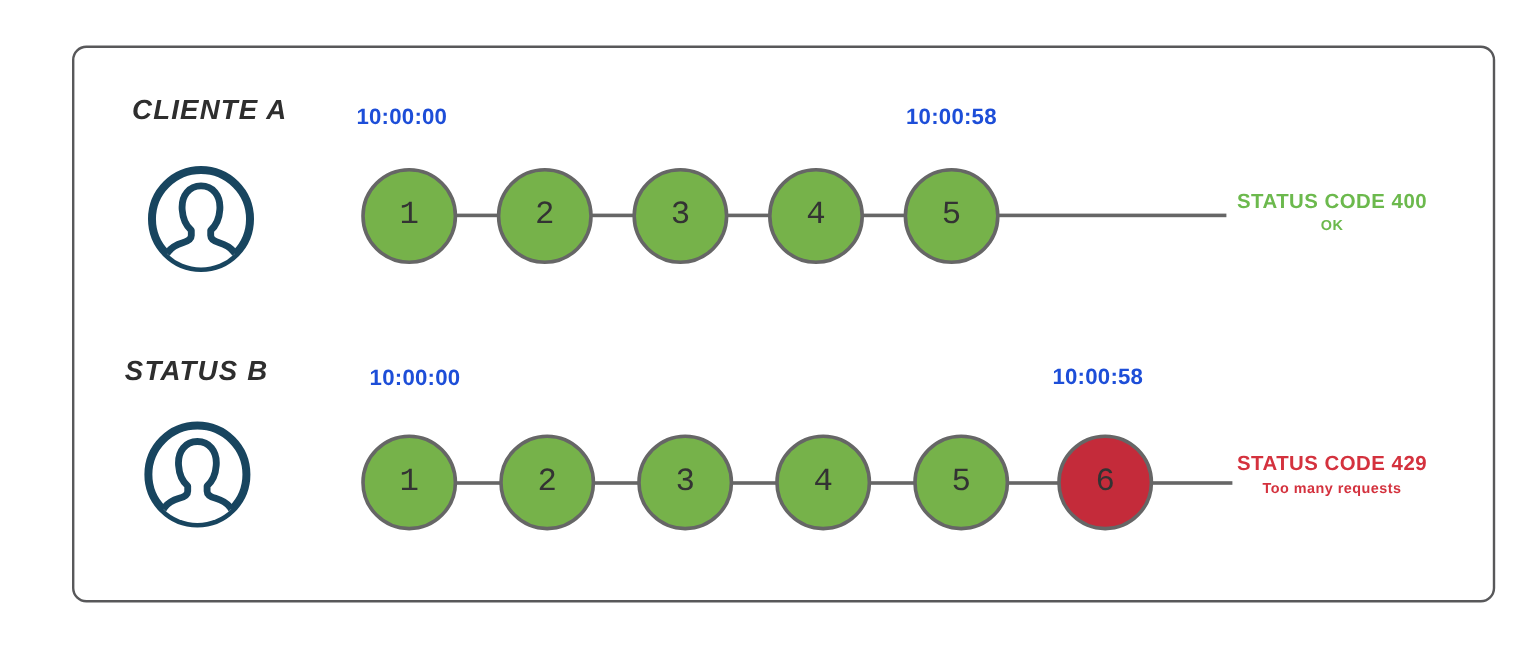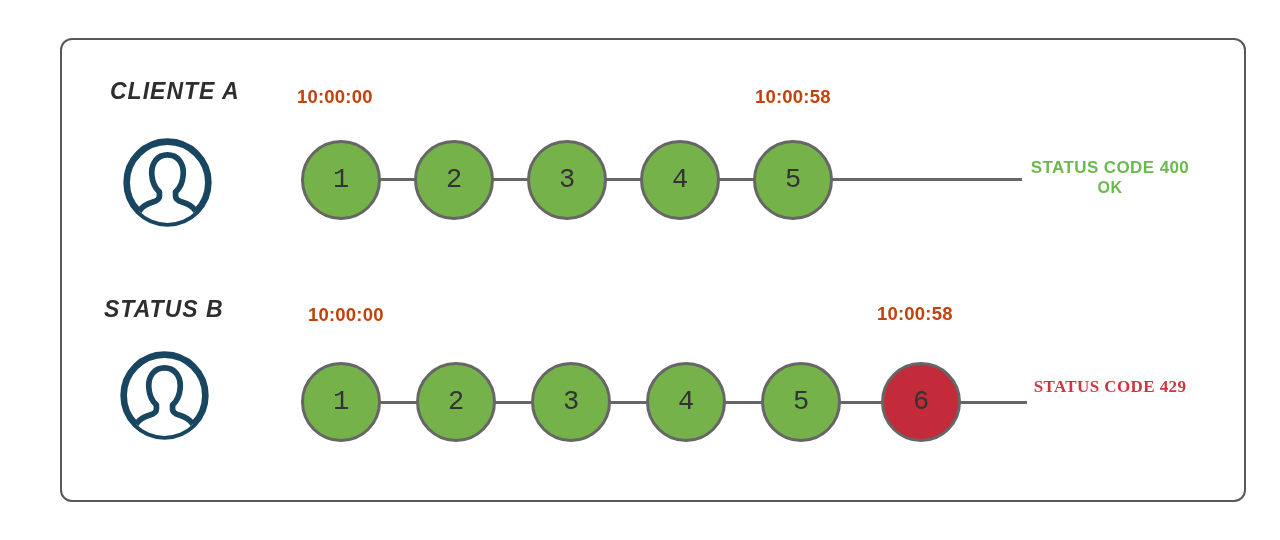--- a/index.html
+++ b/index.html
@@ -14,21 +14,21 @@
   .client-label{
     position:absolute;font-weight:700;font-style:italic;font-size:23px;
     letter-spacing:1px;color:#2e2e2e;
   }
   .lbl-a{left:110px;top:78px;}
   .lbl-b{left:104px;top:296px;}
   .avatar{position:absolute;width:95px;height:95px;}
   .av-a{left:120px;top:135px;}
   .av-b{left:117px;top:348px;}
   .time{
-    position:absolute;font-weight:700;font-size:18.5px;color:#c2410c;
+    position:absolute;font-weight:700;font-size:18.5px;color:#1d4ed8;
     letter-spacing:0.2px;
   }
   .t-a1{left:297px;top:86px;}
   .t-a2{left:755px;top:86px;}
   .t-b1{left:308px;top:304px;}
   .t-b2{left:877px;top:303px;}
   .connector{
     position:absolute;height:3px;background:var(--connector);z-index:1;
   }
   .ln-a{left:341px;top:178px;width:681px;}
@@ -39,23 +39,23 @@
     display:flex;align-items:center;justify-content:center;
     font-family:"Liberation Mono",monospace;font-size:27px;color:#333;
   }
   .circle[data-color="green"]{background:var(--circle_green);}
   .circle[data-color="red"]{background:var(--circle_red);}
   .status{
     position:absolute;width:164px;text-align:center;z-index:2;
     font-weight:700;letter-spacing:0.4px;line-height:20px;
   }
   .status .title{font-size:17px;}
-  .status .subtitle{font-size:16px;}
+  .status .subtitle{font-size:12px;}
   .status[data-color="green"]{color:var(--status_green);}
-  .status[data-color="red"]{color:var(--status_red);font-family:Liberation Serif, serif;}
+  .status[data-color="red"]{color:var(--status_red);}
   .st-a{left:1028px;top:158px;}
   .st-b{left:1028px;top:377px;}
 </style>
 </head>
 <body>
 
 <div class="stage">
   <div class="box"></div>
 
   <div class="client-label lbl-a">CLIENTE A</div>
@@ -131,14 +131,15 @@
     </div>
   <div class="circle" style="left:761px;top:362px;" data-color="green">
       <span>5</span>
     </div>
   <div class="circle" style="left:881px;top:362px;" data-color="red">
       <span>6</span>
     </div>
 
   <div class="status st-b" data-color="red">
     <div class="title">STATUS CODE 429</div>
+    <div class="subtitle">Too many requests</div>
   </div>
 </div>
 
 </body></html>

